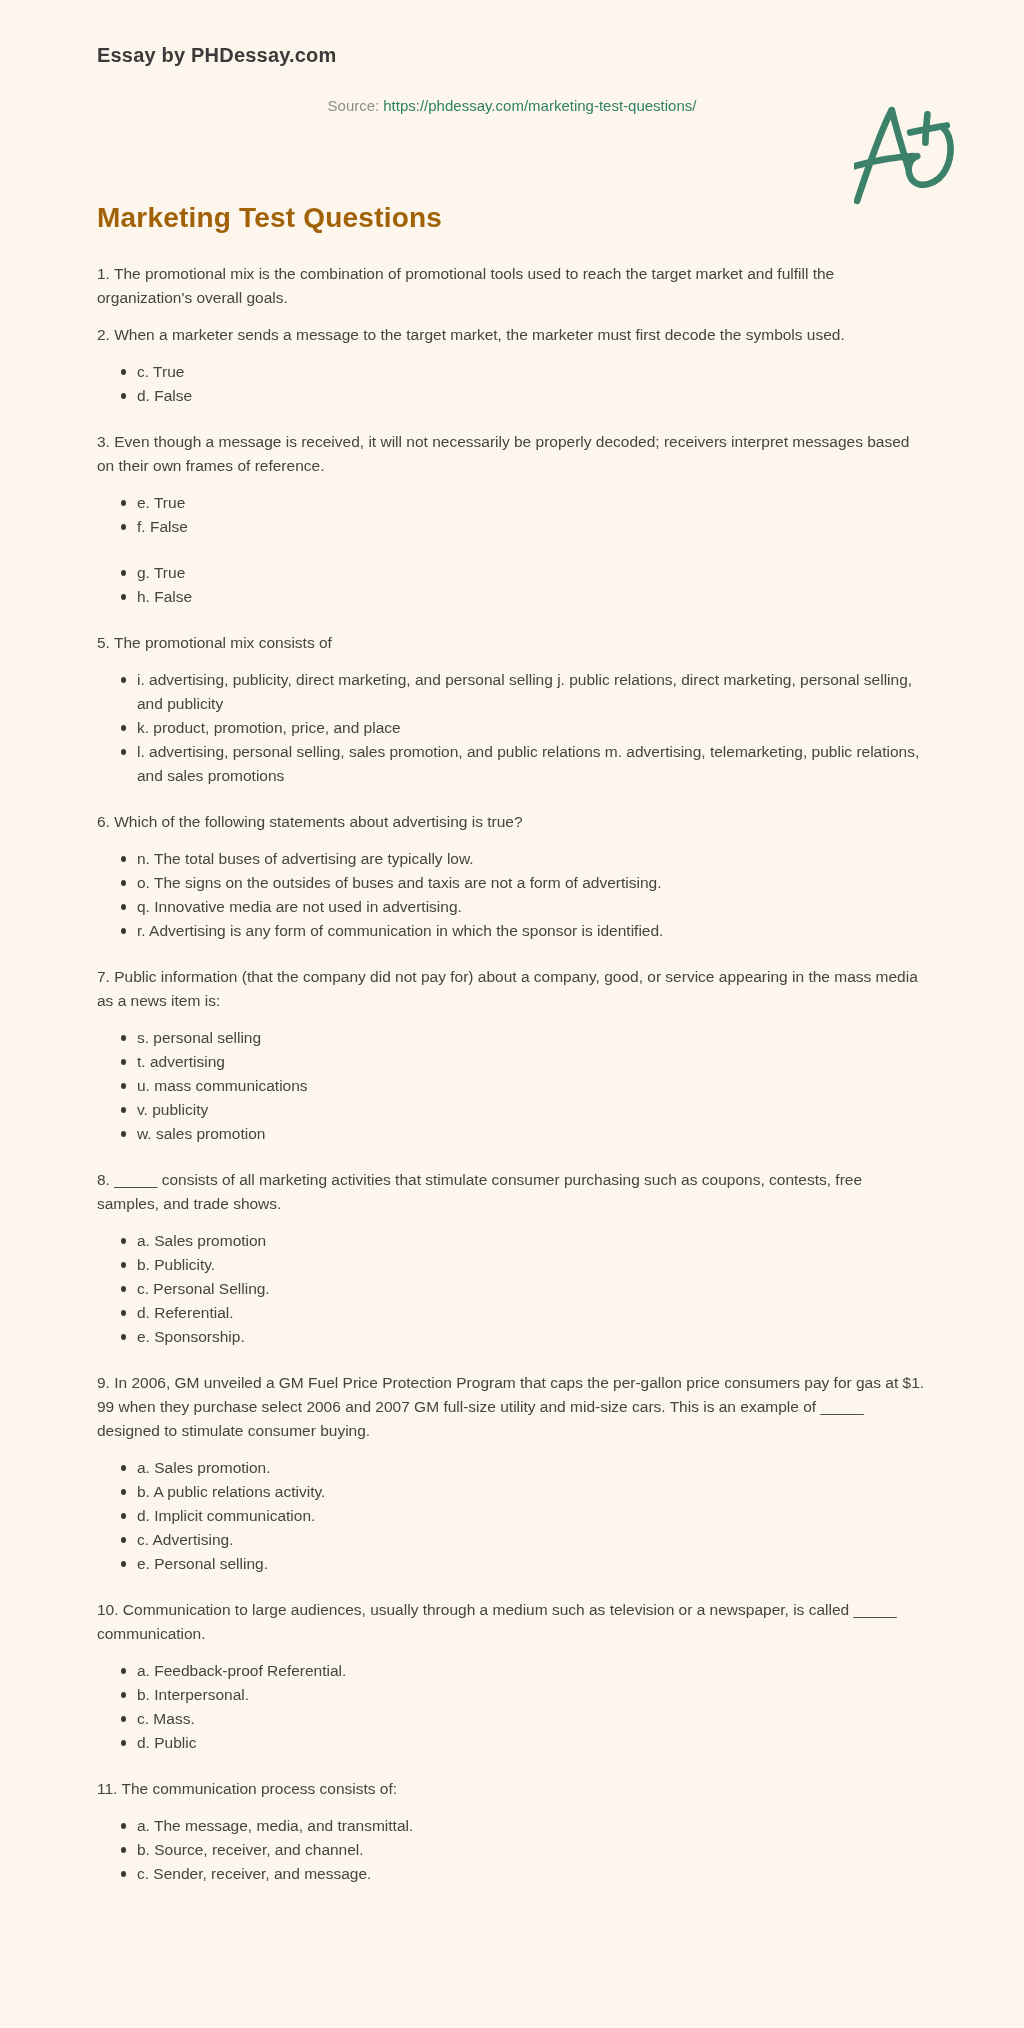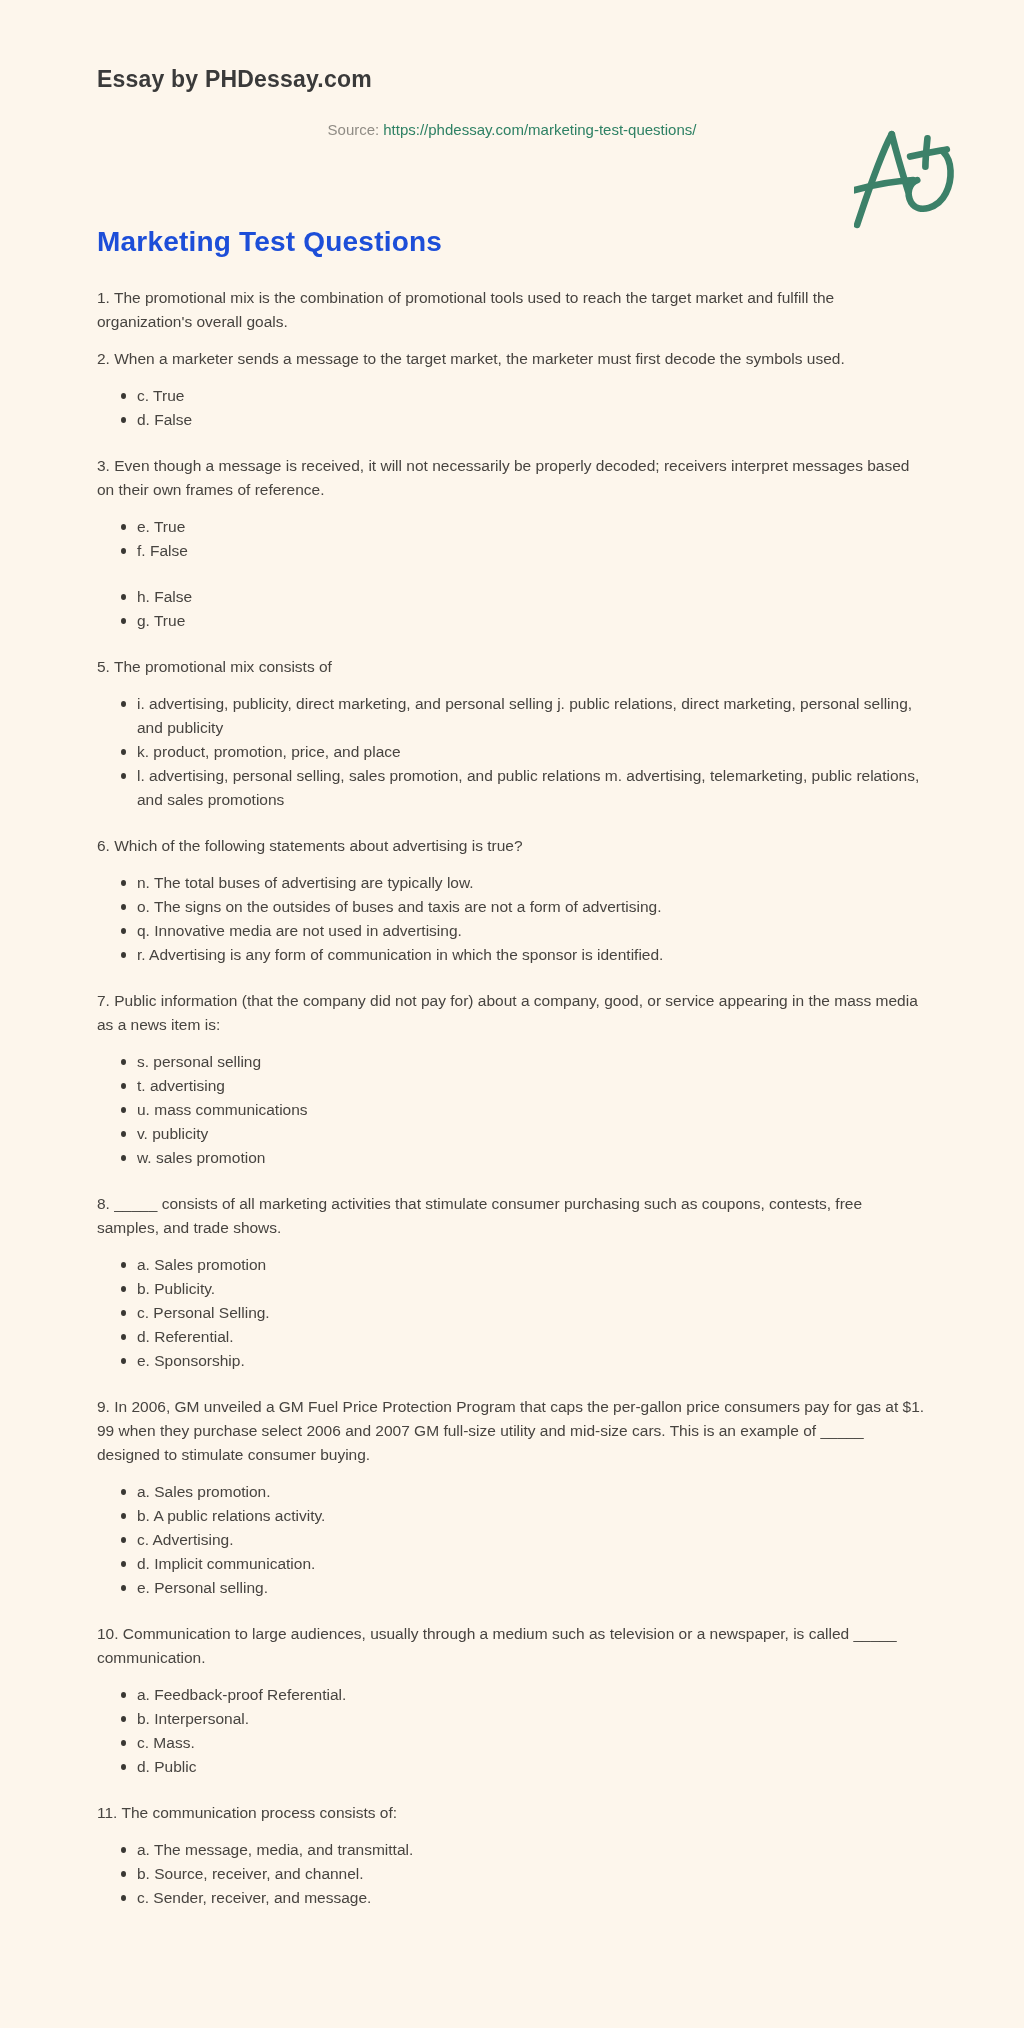--- a/index.html
+++ b/index.html
@@ -15,22 +15,22 @@
   }
   .page {
     position: relative;
     box-sizing: border-box;
     width: 1024px;
     height: 2028px;
     padding: 0 97px;
     color: #474440;
   }
   .header-title {
-    margin: 64px 0 0;
-    font-size: 23px;
+    margin: 40px 0 0;
+    font-size: 20px;
     line-height: 30px;
     font-weight: 700;
     color: #3a3a3a;
     letter-spacing: 0.2px;
   }
   .source {
     margin: 26px 0 0;
     font-size: 15px;
     line-height: 20px;
     color: #908c85;
@@ -47,21 +47,21 @@
     right: 68px;
     width: 102px;
     height: 106px;
   }
   .logo svg { width: 100%; height: 100%; }
   .doc-title {
     margin: 84px 0 0;
     font-size: 28px;
     line-height: 36px;
     font-weight: 700;
-    color: #1d4ed8;
+    color: #a16207;
     letter-spacing: 0.2px;
   }
   #questions {
     margin-top: 26px;
   }
   .q-text {
     margin: 0 0 13px;
     font-size: 15.5px;
     line-height: 24px;
     color: #474440;
@@ -123,22 +123,22 @@
         </section>
         <section class="question">
           <p class="q-text">3. Even though a message is received, it will not necessarily be properly decoded; receivers interpret messages based on their own frames of reference.</p>
           <ul>
             <li>e. True</li>
             <li>f. False</li>
           </ul>
         </section>
         <section class="question">
           <ul>
+            <li>g. True</li>
             <li>h. False</li>
-            <li>g. True</li>
           </ul>
         </section>
         <section class="question">
           <p class="q-text">5. The promotional mix consists of</p>
           <ul>
             <li>i. advertising, publicity, direct marketing, and personal selling j. public relations, direct marketing, personal selling, and publicity</li>
             <li>k. product, promotion, price, and place</li>
             <li>l. advertising, personal selling, sales promotion, and public relations m. advertising, telemarketing, public relations, and sales promotions</li>
           </ul>
         </section>
@@ -169,22 +169,22 @@
             <li>c. Personal Selling.</li>
             <li>d. Referential.</li>
             <li>e. Sponsorship.</li>
           </ul>
         </section>
         <section class="question">
           <p class="q-text">9. In 2006, GM unveiled a GM Fuel Price Protection Program that caps the per-gallon price consumers pay for gas at $1. 99 when they purchase select 2006 and 2007 GM full-size utility and mid-size cars. This is an example of _____ designed to stimulate consumer buying.</p>
           <ul>
             <li>a. Sales promotion.</li>
             <li>b. A public relations activity.</li>
+            <li>d. Implicit communication.</li>
             <li>c. Advertising.</li>
-            <li>d. Implicit communication.</li>
             <li>e. Personal selling.</li>
           </ul>
         </section>
         <section class="question">
           <p class="q-text">10. Communication to large audiences, usually through a medium such as television or a newspaper, is called _____ communication.</p>
           <ul>
             <li>a. Feedback-proof Referential.</li>
             <li>b. Interpersonal.</li>
             <li>c. Mass.</li>
             <li>d. Public</li>

